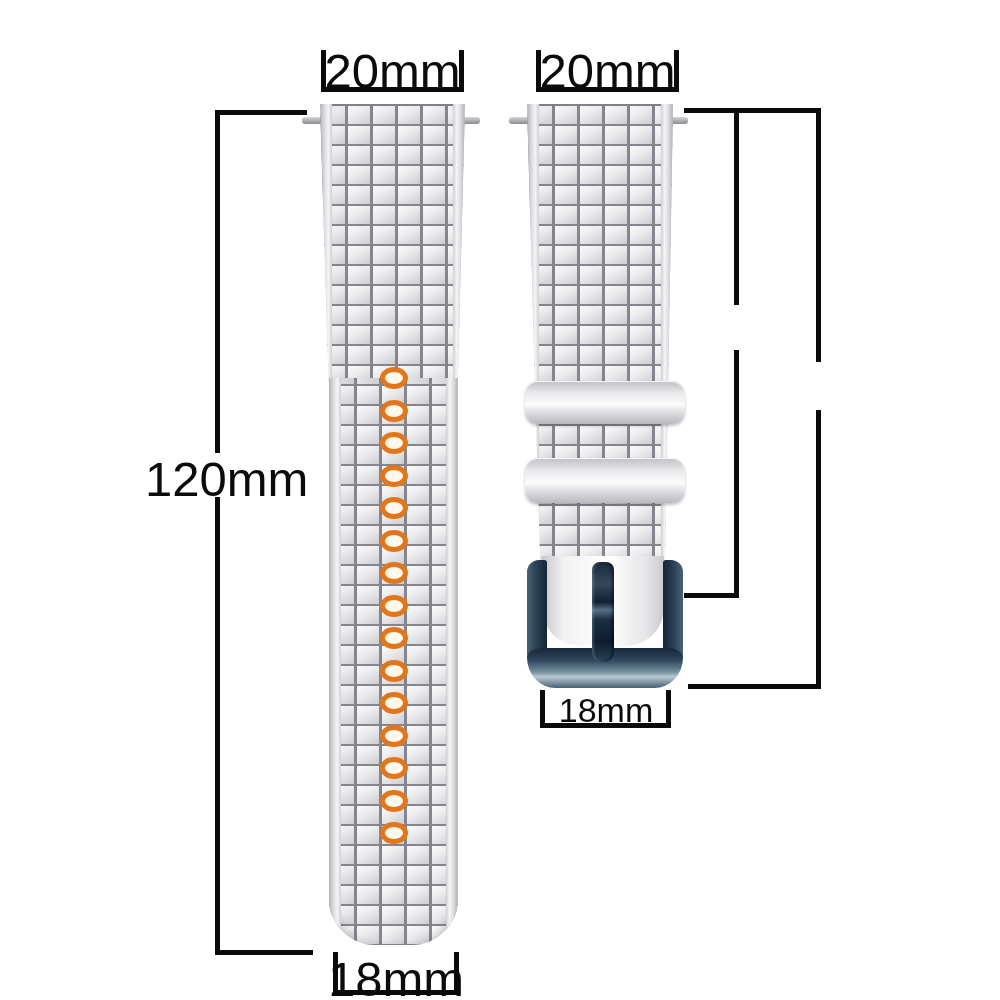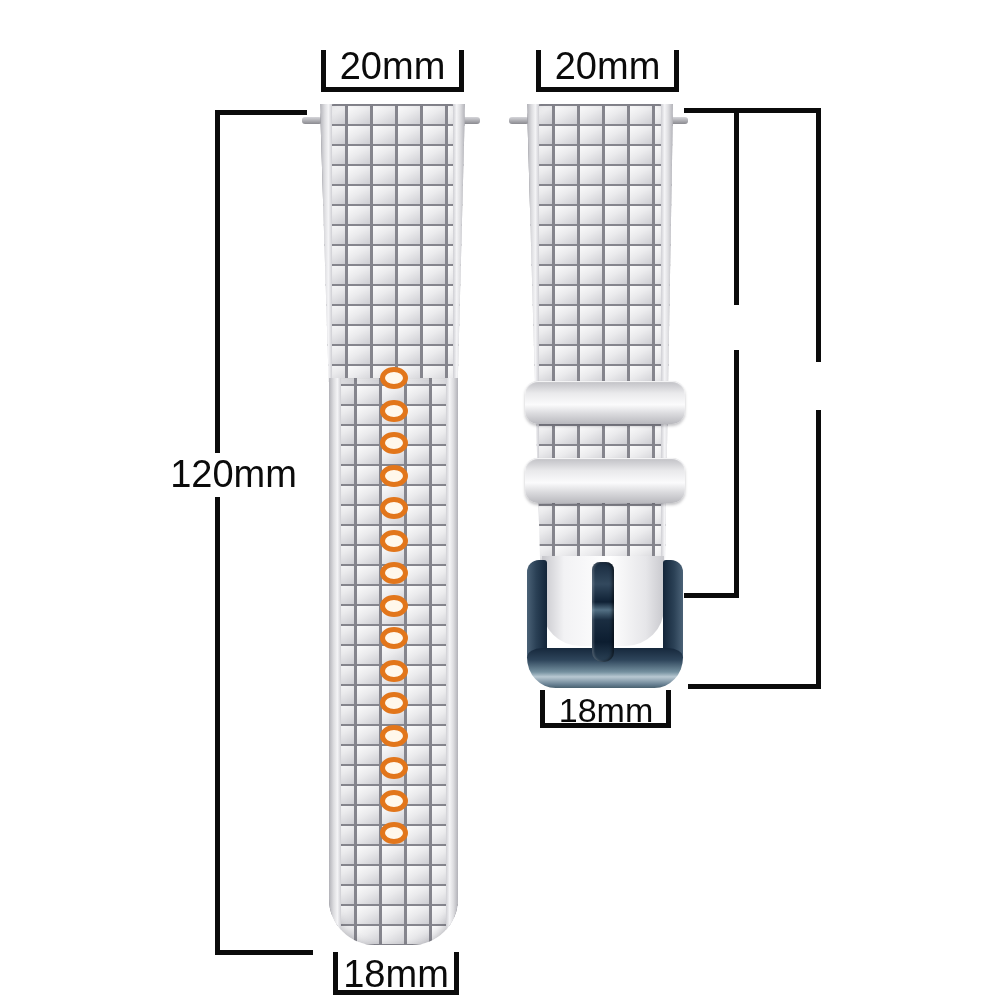--- a/index.html
+++ b/index.html
@@ -6,21 +6,21 @@
   .canvas{
     position:relative;width:1000px;height:1000px;background:var(--background,#ffffff);
     font-family:"Liberation Sans", sans-serif;overflow:hidden;
   }
   .layer{position:absolute;inset:0;}
 
   
   .dl{position:absolute;background:var(--dim-line,#0b0b0b);}
   .dlabel{
     position:absolute;color:var(--dim-line,#0b0b0b);
-    font-size:38px;line-height:1;text-align:center;white-space:nowrap;
+    font-size:49px;line-height:1;text-align:center;white-space:nowrap;
   }
   .dlabel.small{font-size:34px;}
 
   
   .grid{
     position:absolute;
     background-color:#ececee;
     background-image:
       linear-gradient(to right, #85858d 0, #85858d 2.5px, transparent 2.5px),
       linear-gradient(to bottom, #85858d 0, #85858d 2.5px, transparent 2.5px),
@@ -129,21 +129,21 @@
 
     <div class="dl" style="left:536px;top:50px;width:5px;height:42px;"></div>
     <div class="dl" style="left:674px;top:50px;width:5px;height:42px;"></div>
     <div class="dl" style="left:536px;top:87px;width:143px;height:5px;"></div>
     <div class="dlabel" style="left:537px;top:47px;width:141px;">20mm</div>
 
     <div class="dl" style="left:215px;top:110px;width:92px;height:5px;"></div>
     <div class="dl" style="left:215px;top:110px;width:5px;height:343px;"></div>
     <div class="dl" style="left:215px;top:497px;width:5px;height:453px;"></div>
     <div class="dl" style="left:215px;top:950px;width:98px;height:5px;"></div>
-    <div class="dlabel" style="left:161px;top:455px;width:145px;">120mm</div>
+    <div class="dlabel" style="left:145px;top:455px;width:145px;">120mm</div>
 
     <div class="dl" style="left:684px;top:108px;width:137px;height:5px;"></div>
 
     <div class="dl" style="left:734px;top:108px;width:5px;height:197px;"></div>
     <div class="dl" style="left:734px;top:350px;width:5px;height:247px;"></div>
     <div class="dl" style="left:684px;top:593px;width:55px;height:5px;"></div>
 
     <div class="dl" style="left:816px;top:108px;width:5px;height:254px;"></div>
     <div class="dl" style="left:816px;top:410px;width:5px;height:279px;"></div>
     <div class="dl" style="left:688px;top:684px;width:133px;height:5px;"></div>

